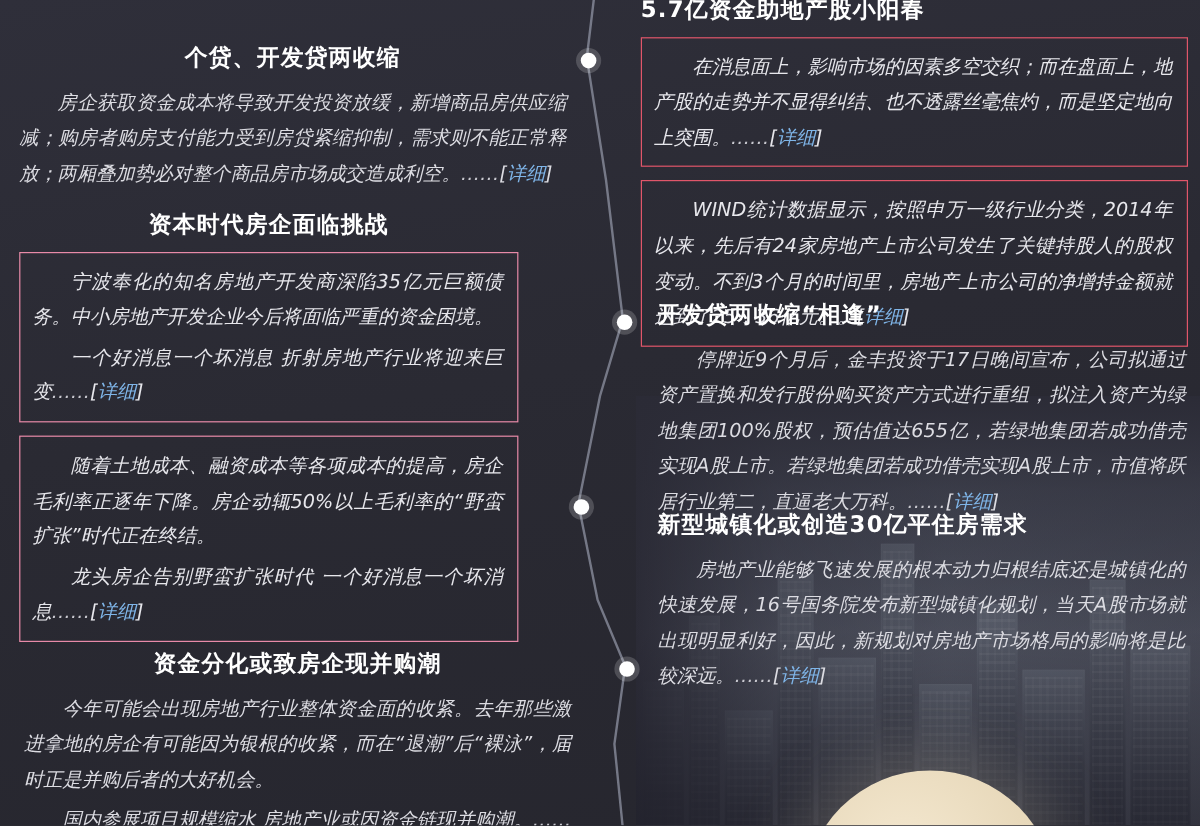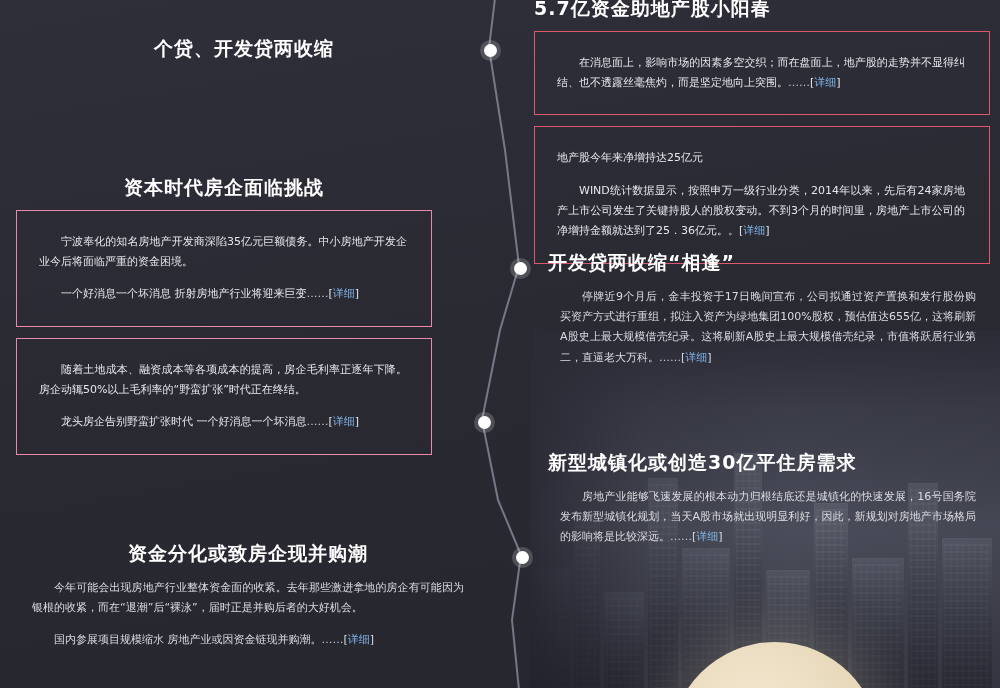--- a/index.html
+++ b/index.html
@@ -94,26 +94,27 @@
     font-size: 19px;
     font-weight: bold;
     letter-spacing: 1px;
     color: #ffffff;
     margin: 0 0 10px 0;
     line-height: 1.3;
   }
   .title-right { text-align: left; }
   .title-left { text-align: center; }
   .para {
-    font-size: 11px;
+    font-size: 16px;
     line-height: 1.85;
     color: #dcdce2;
-    margin: 12px;
+    margin: 0;
     text-indent: 2em;
     text-align: justify;
+    font-style: italic;
   }
   .para + .para { margin-top: 4px; }
   .link {
     color: #7fb5e8;
     text-decoration: none;
   }
   .dots { color: #c9c9d0; }
   .card {
     border: 1px solid;
     padding: 9px 12px 9px 10px;
@@ -151,20 +152,21 @@
   <svg class="timeline" viewBox="0 0 1000 688">
     <path d="M 496 -10 L 489 48 L 505 150 L 519 266 L 500 330 L 482 420 L 498 500 L 521 555 L 512 620 L 520 700" fill="none" stroke="#8f93a3" stroke-width="2" opacity="0.75"></path>
   </svg>
   <div class="node" style="left:484px; top:44px;"></div>
   <div class="node" style="left:514px; top:262px;"></div>
   <div class="node" style="left:478px; top:416px;"></div>
   <div class="node" style="left:516px; top:551px;"></div>
 
   <div class="block" style="left:16px; top:36px; width:456px;">
     <h2 class="title title-left">个贷、开发贷两收缩</h2>
+    <p class="para"><span>房企获取资金成本将导致开发投资放缓，新增商品房供应缩减；购房者购房支付能力受到房贷紧缩抑制，需求则不能正常释放；两厢叠加势必对整个商品房市场成交造成利空。</span><span class="dots">……</span>[<a class="link" href="#">详细</a>]</p>
   </div>
 
   <div class="block" style="left:16px; top:175px; width:416px;">
     <h2 class="title title-left">资本时代房企面临挑战</h2>
     <div class="card card-pink">
       <p class="para">宁波奉化的知名房地产开发商深陷35亿元巨额债务。中小房地产开发企业今后将面临严重的资金困境。</p>
       <p class="para"><span>一个好消息一个坏消息 折射房地产行业将迎来巨变</span><span class="dots">……</span>[<a class="link" href="#">详细</a>]</p>
     </div>
     <div class="card card-pink">
       <p class="para">随着土地成本、融资成本等各项成本的提高，房企毛利率正逐年下降。房企动辄50%以上毛利率的“野蛮扩张”时代正在终结。</p>
@@ -178,28 +180,27 @@
     <p class="para">今年可能会出现房地产行业整体资金面的收紧。去年那些激进拿地的房企有可能因为银根的收紧，而在“退潮”后“裸泳”，届时正是并购后者的大好机会。</p>
     <p class="para"><span>国内参展项目规模缩水 房地产业或因资金链现并购潮。</span><span class="dots">……</span>[<a class="link" href="#">详细</a>]</p>
   </div>
 
   <div class="block" style="left:534px; top:-4px; width:456px;">
     <h2 class="title title-right">5.7亿资金助地产股小阳春</h2>
     <div class="card card-red">
       <p class="para"><span>在消息面上，影响市场的因素多空交织；而在盘面上，地产股的走势并不显得纠结、也不透露丝毫焦灼，而是坚定地向上突围。</span><span class="dots">……</span>[<a class="link" href="#">详细</a>]</p>
     </div>
     <div class="card card-red">
-      <p class="para" style="text-indent:0;">地产股今年来净增持达25亿元</p>
       <p class="para"><span>WIND统计数据显示，按照申万一级行业分类，2014年以来，先后有24家房地产上市公司发生了关键持股人的股权变动。不到3个月的时间里，房地产上市公司的净增持金额就达到了25．36亿元。</span><span class="dots">。</span>[<a class="link" href="#">详细</a>]</p>
     </div>
   </div>
 
   <div class="block" style="left:548px; top:250px; width:440px;">
     <h2 class="title title-right">开发贷两收缩“相逢”</h2>
-    <p class="para"><span>停牌近9个月后，金丰投资于17日晚间宣布，公司拟通过资产置换和发行股份购买资产方式进行重组，拟注入资产为绿地集团100%股权，预估值达655亿，这将刷新A股史上最大规模借壳纪录。这将刷新A股史上最大规模借壳纪录，市值将跃居行业第二，直逼老大万科。</span><span class="dots">……</span>[<a class="link" href="#">详细</a>]</p>
-  </div>
-
-  <div class="block" style="left:548px; top:450px; width:440px;">
+    <p class="para"><span>停牌近9个月后，金丰投资于17日晚间宣布，公司拟通过资产置换和发行股份购买资产方式进行重组，拟注入资产为绿地集团100%股权，预估值达655亿，若绿地集团若成功借壳实现A股上市。若绿地集团若成功借壳实现A股上市，市值将跃居行业第二，直逼老大万科。</span><span class="dots">……</span>[<a class="link" href="#">详细</a>]</p>
+  </div>
+
+  <div class="block" style="left:548px; top:425px; width:440px;">
     <h2 class="title title-right">新型城镇化或创造30亿平住房需求</h2>
     <p class="para"><span>房地产业能够飞速发展的根本动力归根结底还是城镇化的快速发展，16号国务院发布新型城镇化规划，当天A股市场就出现明显利好，因此，新规划对房地产市场格局的影响将是比较深远。</span><span class="dots">……</span>[<a class="link" href="#">详细</a>]</p>
   </div>
 
 </div>
 
 </body></html>

